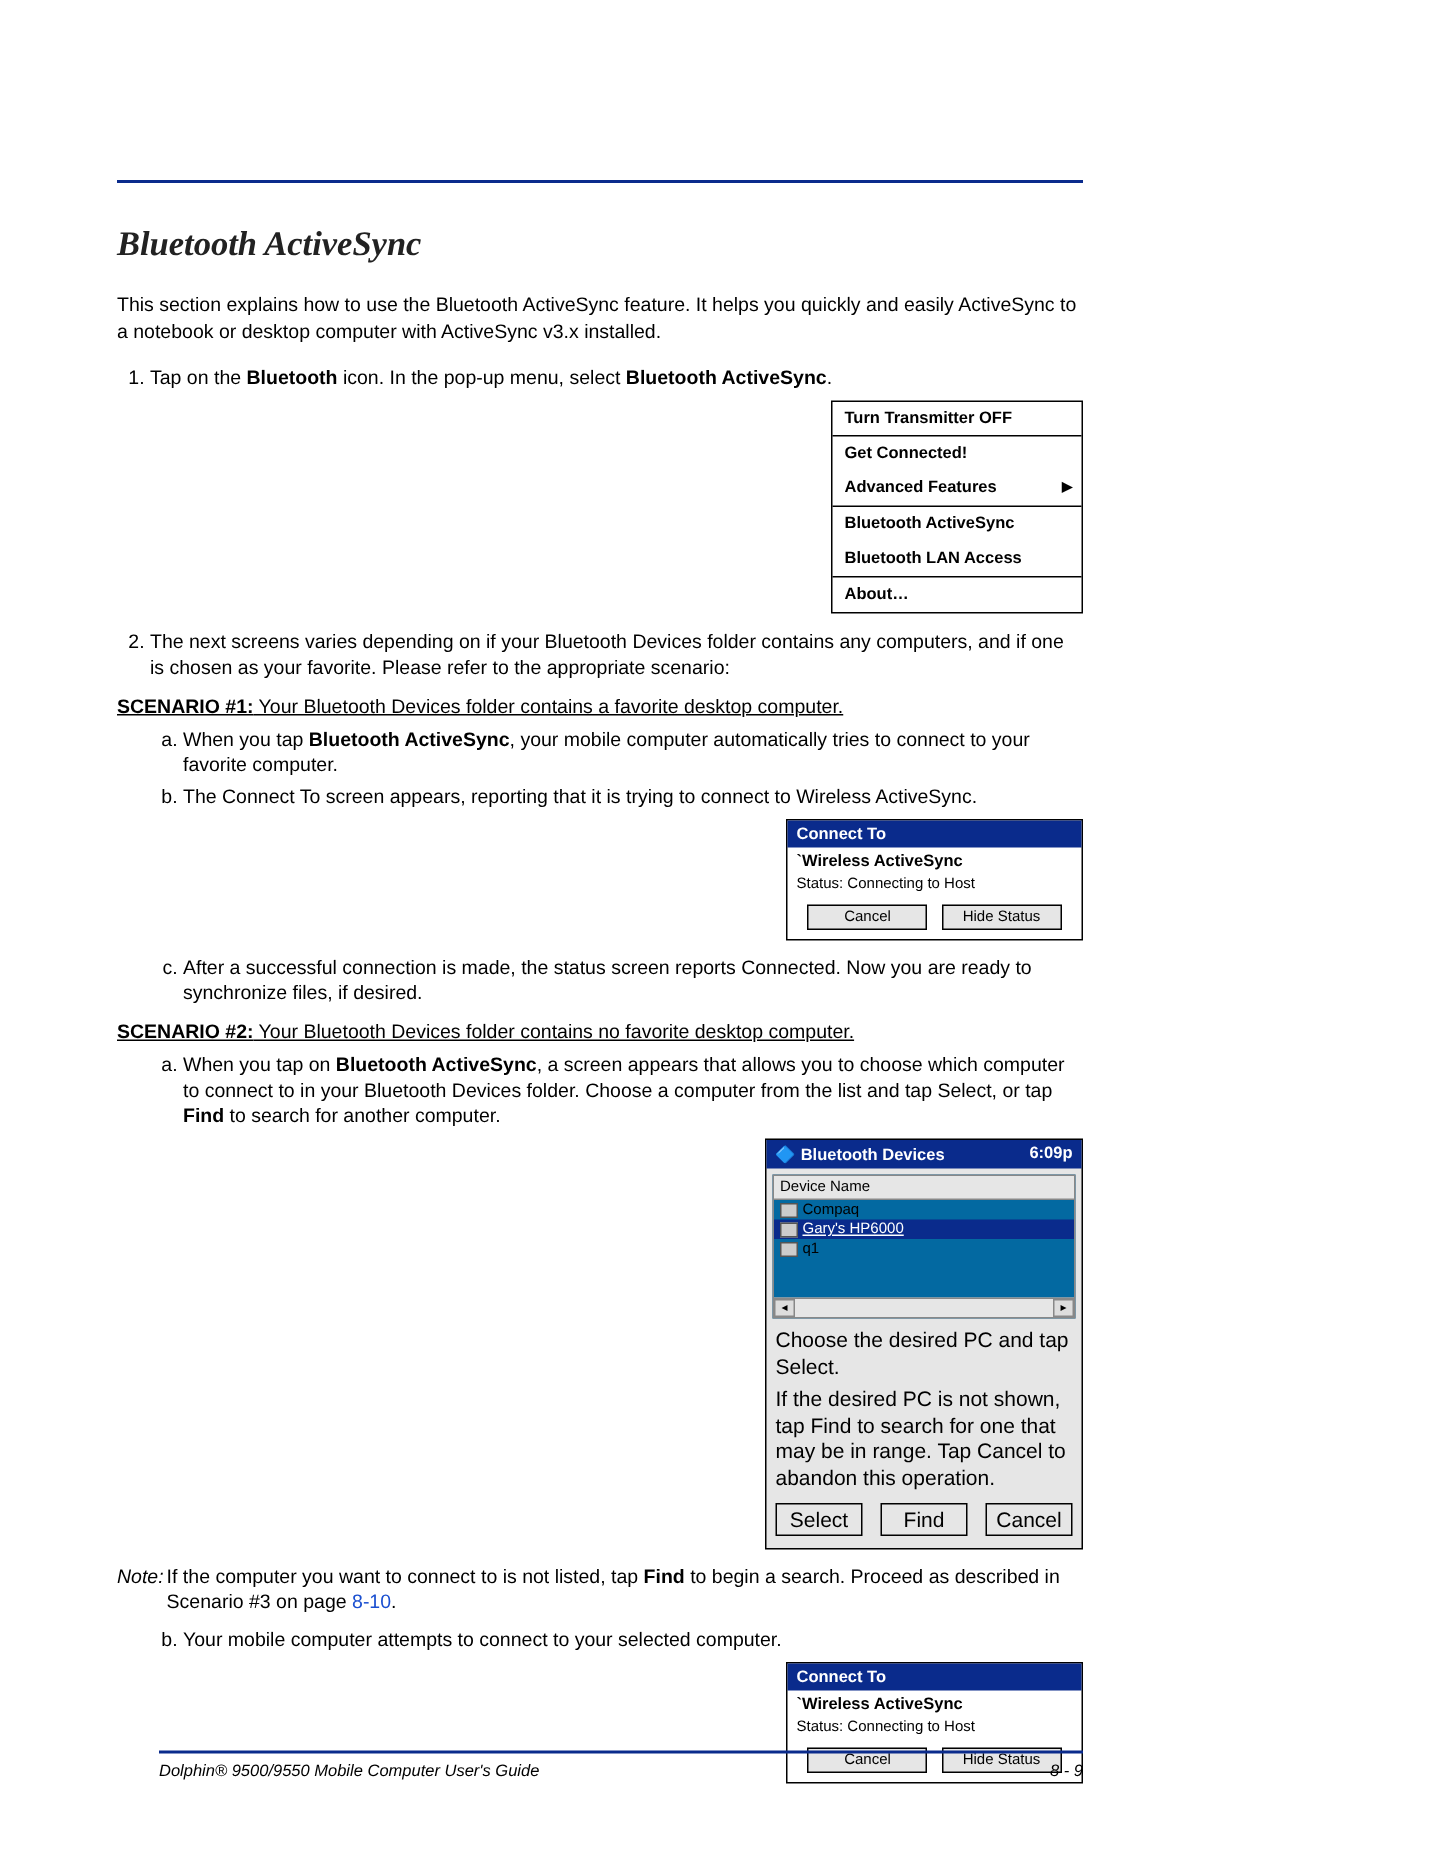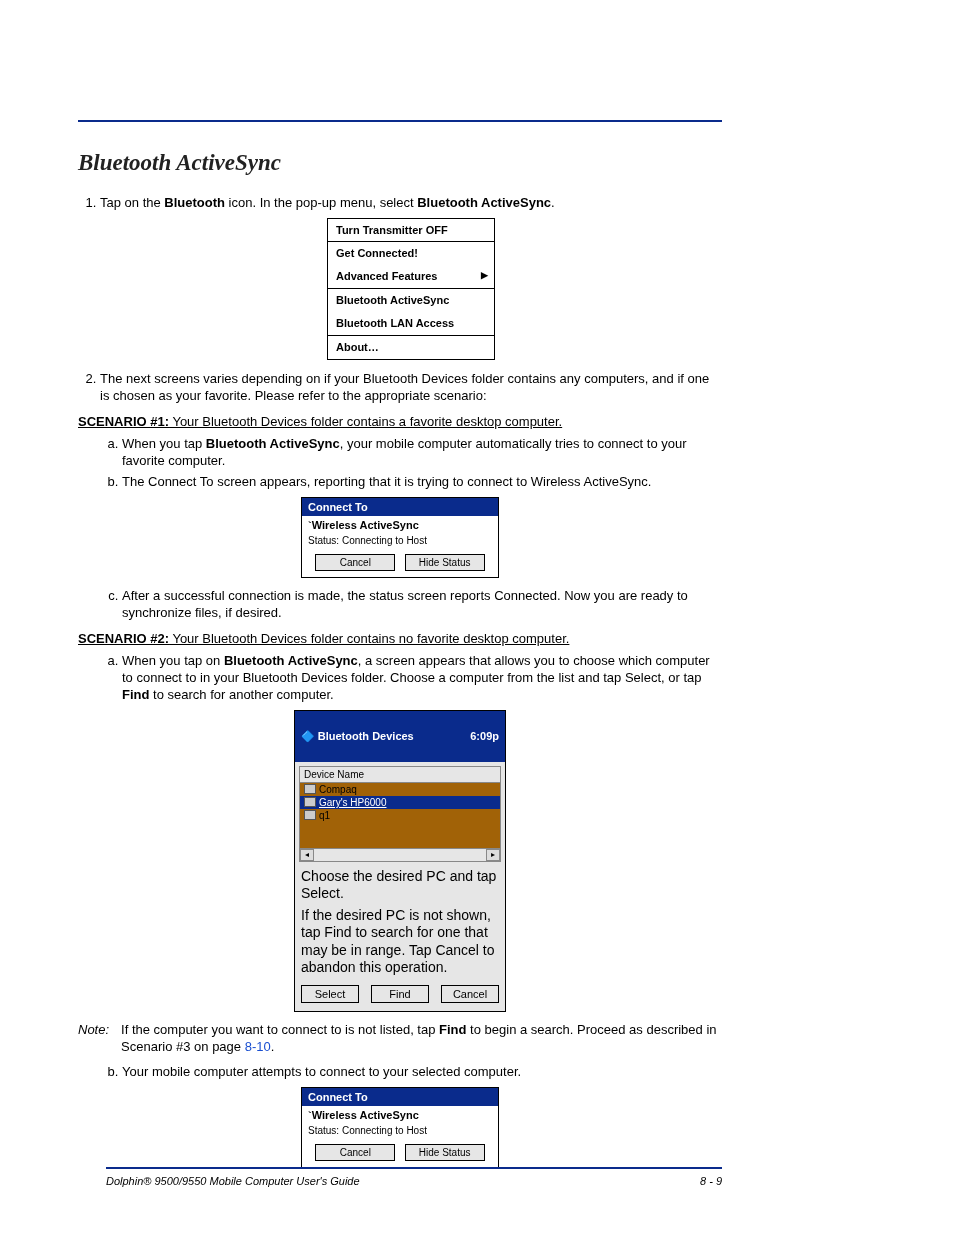--- a/index.html
+++ b/index.html
@@ -51,21 +51,21 @@
     margin: 0 0 6px 22px;
     padding-left: 22px;
   }
   ol.sublist > li {
     margin-bottom: 4px;
     line-height: 1.3;
   }
   .bold { font-weight: bold; }
   .centered-figure {
     display: flex;
-    justify-content: center;
+    justify-content: flex-end;
     margin: 6px 0 10px 0;
   }
 
   
   .popup-menu {
     border: 1px solid #000;
     background: #fff;
     width: 166px;
     font-family: Tahoma, Arial, sans-serif;
     font-size: 11px;
@@ -128,26 +128,26 @@
     border: 1px solid #000;
     background: #e6e6e6;
     width: 210px;
     font-family: Tahoma, Arial, sans-serif;
   }
   .bt-win .bt-title {
     background: #0a2b8c;
     color: #fff;
     font-size: 11px;
     font-weight: bold;
-    padding: 19px 6px;
+    padding: 3px 6px;
     display: flex;
     justify-content: space-between;
   }
   .bt-win .listarea {
-    background: #a16207;
+    background: #0369a1;
     border: 1px solid #888;
     margin: 4px;
     height: 96px;
     font-size: 10px;
     box-sizing: border-box;
     overflow: hidden;
     position: relative;
   }
   .bt-win .listhead {
     border-bottom: 1px solid #888;
@@ -188,37 +188,37 @@
     line-height: 1.25;
   }
   .bt-win .btnrow3 {
     display: flex;
     justify-content: space-between;
     padding: 6px 6px 8px 6px;
   }
   .bt-win .btn3 {
     border: 1px solid #000;
     background: #e6e6e6;
-    font-size: 11px;
+    font-size: 14px;
     padding: 2px 0;
     width: 56px;
     text-align: center;
   }
   .pc-icon {
     display: inline-block;
     width: 10px;
     height: 8px;
     border: 1px solid #555;
     background: #ccc;
     flex: 0 0 auto;
   }
 
   .note-block {
     display: flex;
-    gap: 12px;
+    gap: 2px;
     margin: 6px 0 8px 0;
     line-height: 1.3;
   }
   .note-label {
     font-style: italic;
     flex: 0 0 auto;
   }
   .note-body { flex: 1 1 auto; }
   .link { color: #1a4fd0; }
 
@@ -237,20 +237,21 @@
   }
 </style>
 </head>
 <body>
 
 <div class="page">
   <div class="top-rule"></div>
 
   <h1 class="section-title">Bluetooth ActiveSync</h1>
 
+  <p class="intro">This section explains how to use the Bluetooth ActiveSync feature. It helps you quickly and easily ActiveSync to a notebook or desktop computer with ActiveSync v3.x installed.</p>
 
   <ol class="steps">
     <li>
       <span>Tap on the </span><span class="bold">Bluetooth</span><span> icon. In the pop-up menu, select </span><span class="bold">Bluetooth ActiveSync</span><span>.</span>
 
       <div class="centered-figure">
         <div class="popup-menu">
           <div class="pm-item">Turn Transmitter OFF</div>
           <div class="pm-divider"></div>
           <div class="pm-item">Get Connected!</div>

